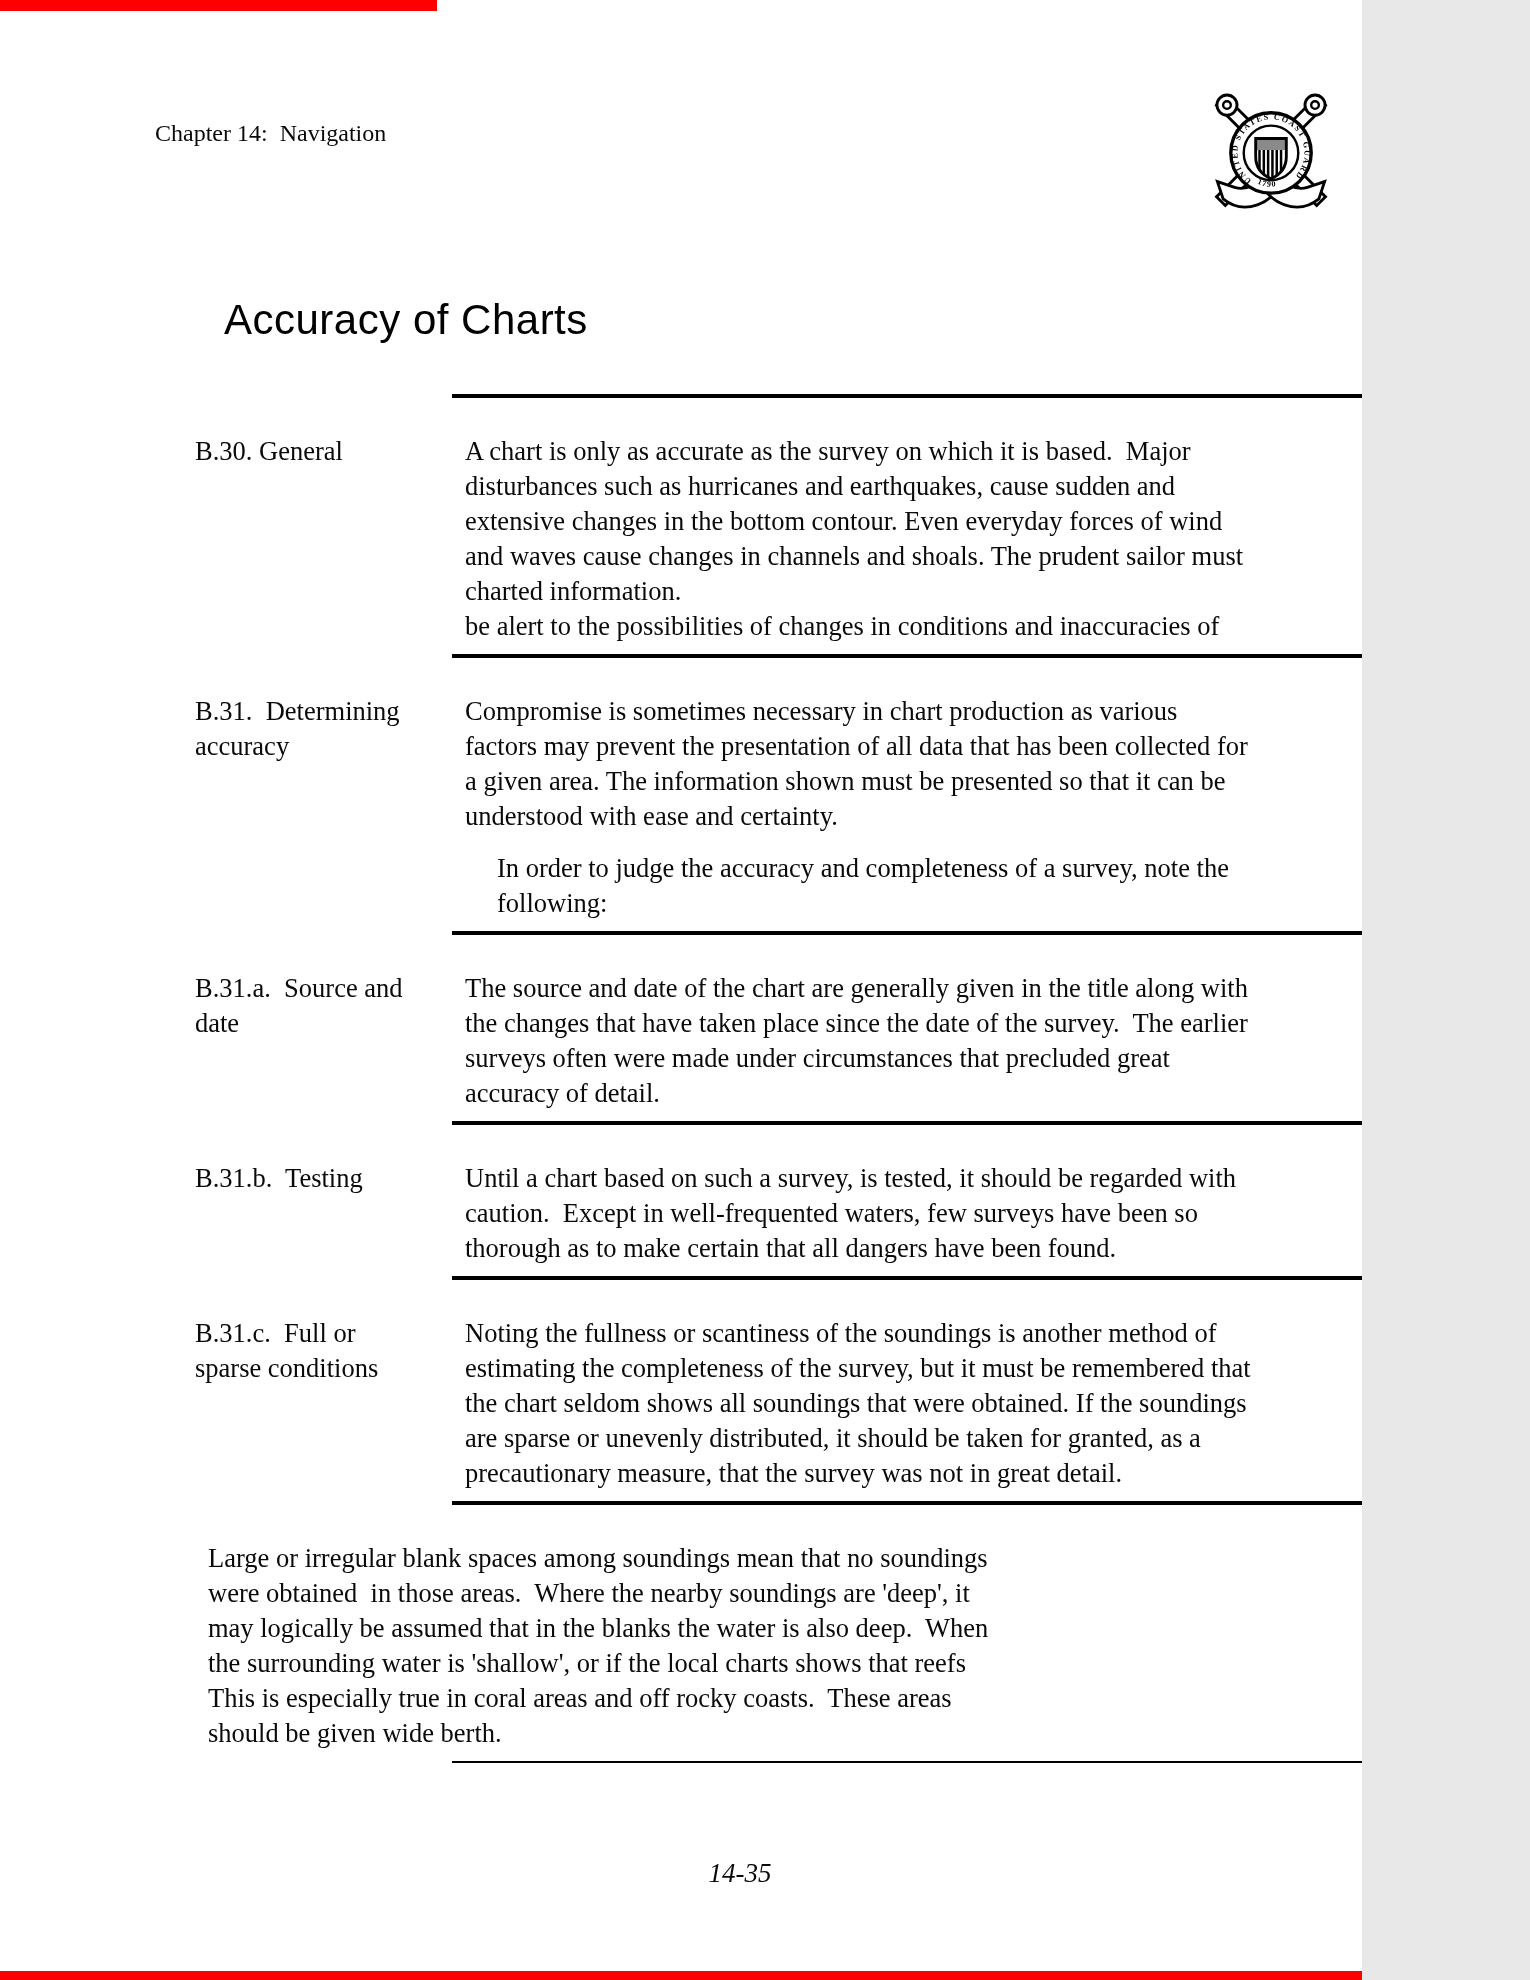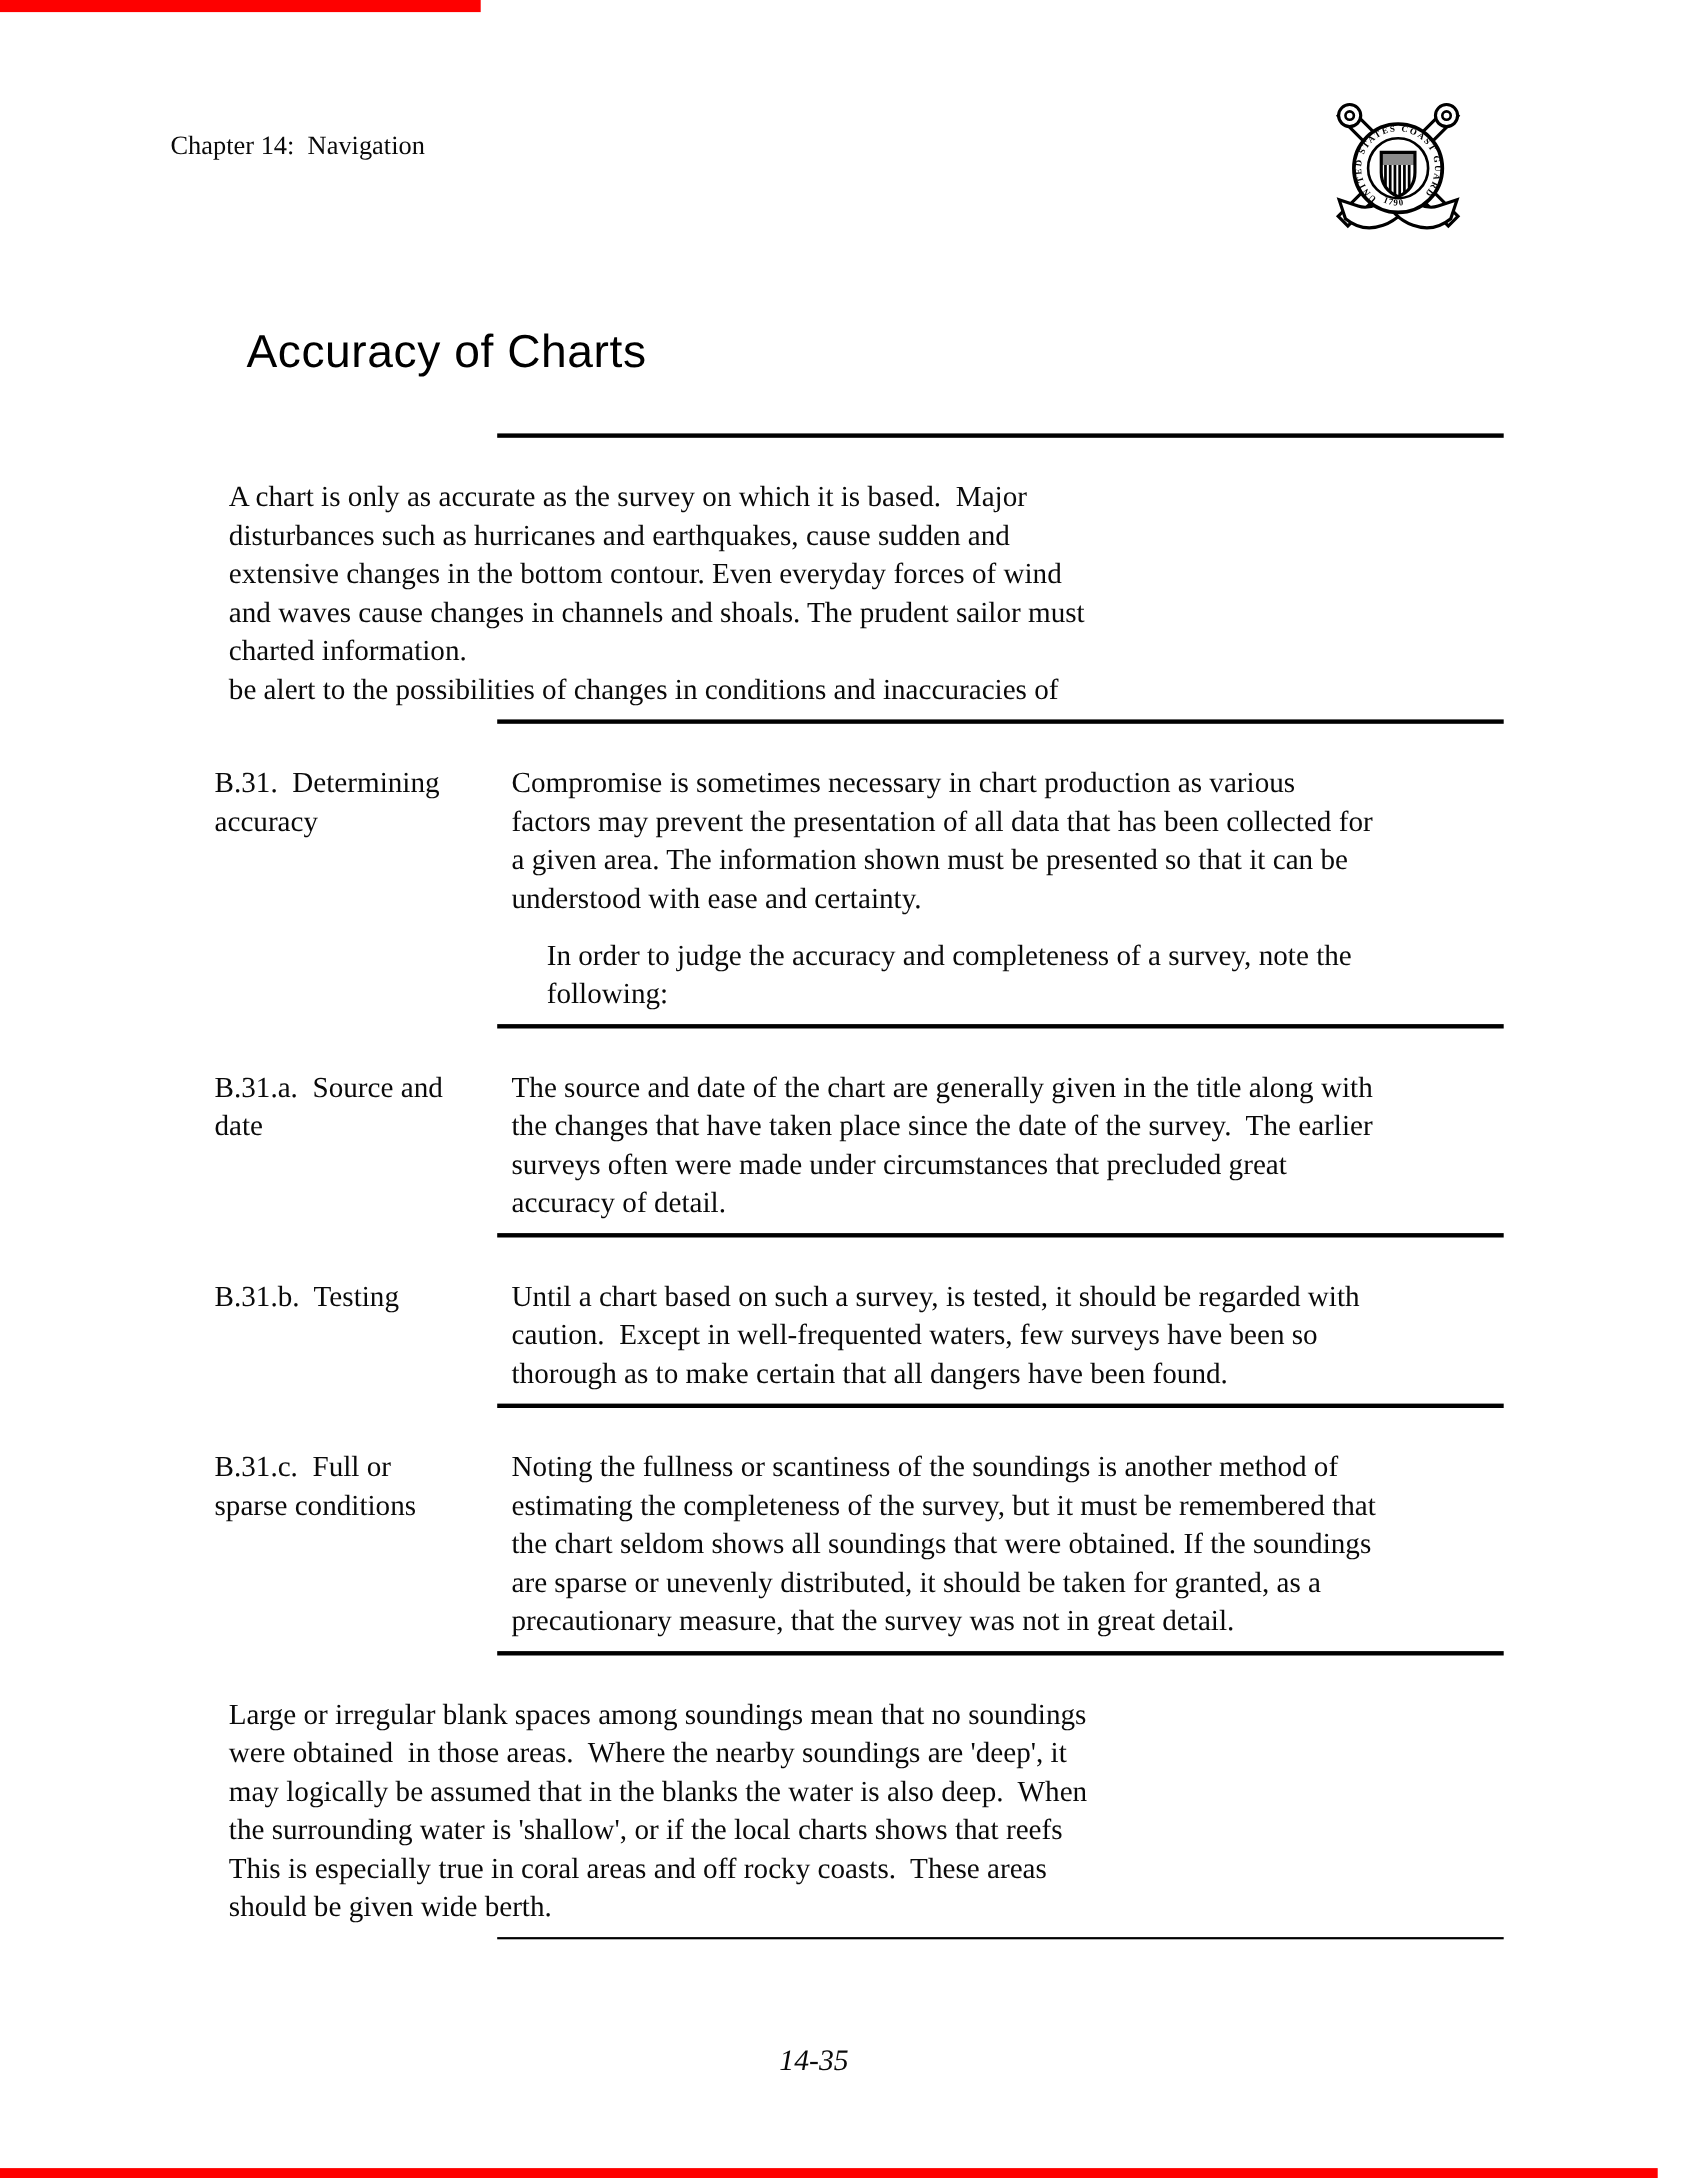--- a/index.html
+++ b/index.html
@@ -1,18 +1,18 @@
 <!DOCTYPE html>
 <html><head>
 <meta charset="utf-8">
 <style>
   html,body{margin:0;padding:0;}
   body{background:#e8e8e8;}
   .page{
-    position:relative; width:1530px; height:1980px; background:#ffffff;
+    position:relative; width:1362px; height:1980px; background:#ffffff;
     font-family:"Liberation Serif", serif; color:#0a0a0a; overflow:hidden;
   }
   .red-mark{position:absolute; background:#fe0000;}
   .red-mark.top{left:0; top:0; width:437px; height:11px;}
   .red-mark.bottom{left:0; top:1971px; width:1507px; height:9px;}
   .chapter-header{
     position:absolute; left:155px; top:120px;
     font-size:24px; white-space:pre;
   }
   .page-title{
@@ -96,20 +96,23 @@
       </g>
     </g>
     <path d="M54,57 h32 v19 c0,12 -7,19 -16,23 c-9,-4 -16,-11 -16,-23 z" fill="none" stroke="#000" stroke-width="3"></path>
   </svg>
 
   <div class="page-title">Accuracy of Charts</div>
 
   <div class="sections">
       <div class="rule"></div>
       <div class="sec">
+        <div class="sec-label">
+          <div class="line">B.30. General</div>
+        </div>
         <div class="sec-body">
           <div class="para">
             <div class="line">A chart is only as accurate as the survey on which it is based.  Major</div>
             <div class="line">disturbances such as hurricanes and earthquakes, cause sudden and</div>
             <div class="line">extensive changes in the bottom contour. Even everyday forces of wind</div>
             <div class="line">and waves cause changes in channels and shoals. The prudent sailor must</div>
             <div class="line">charted information.</div>
             <div class="line">be alert to the possibilities of changes in conditions and inaccuracies of</div>
           </div>
         </div>

